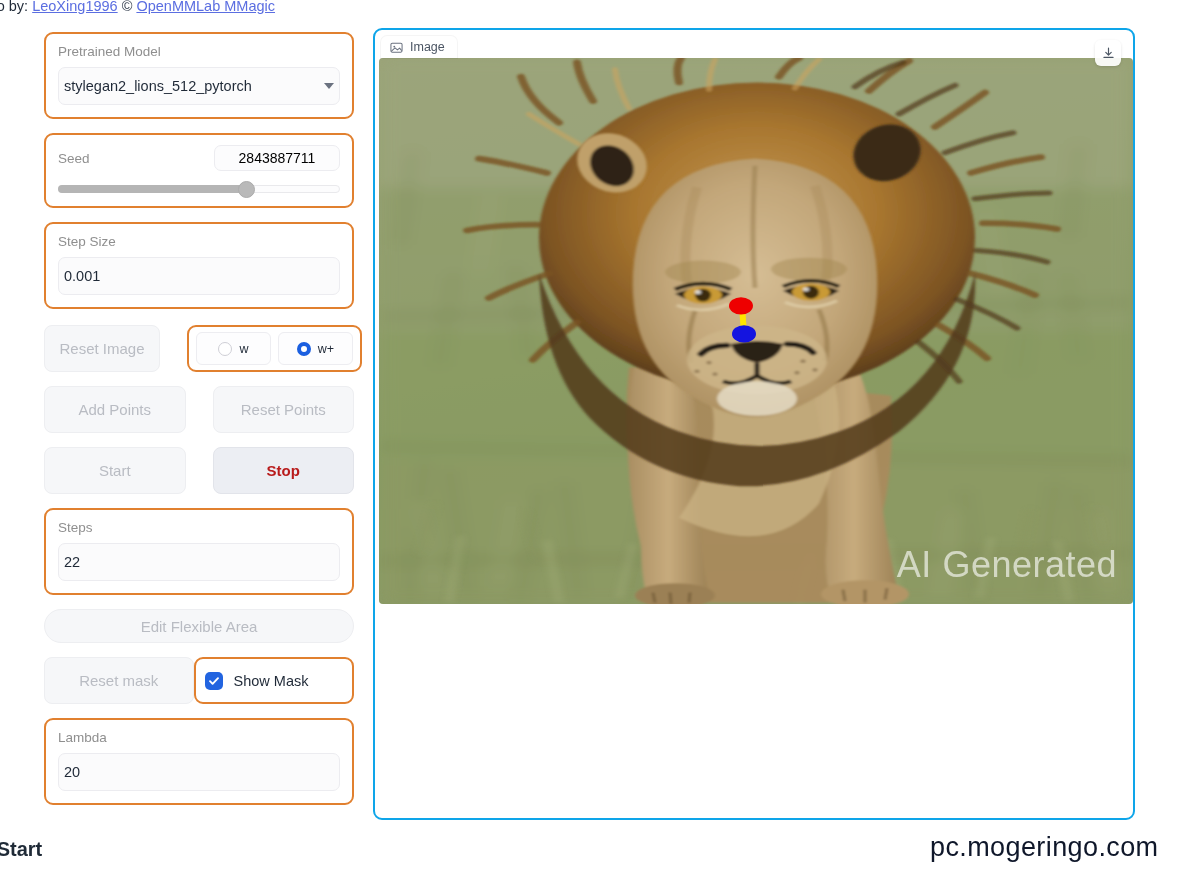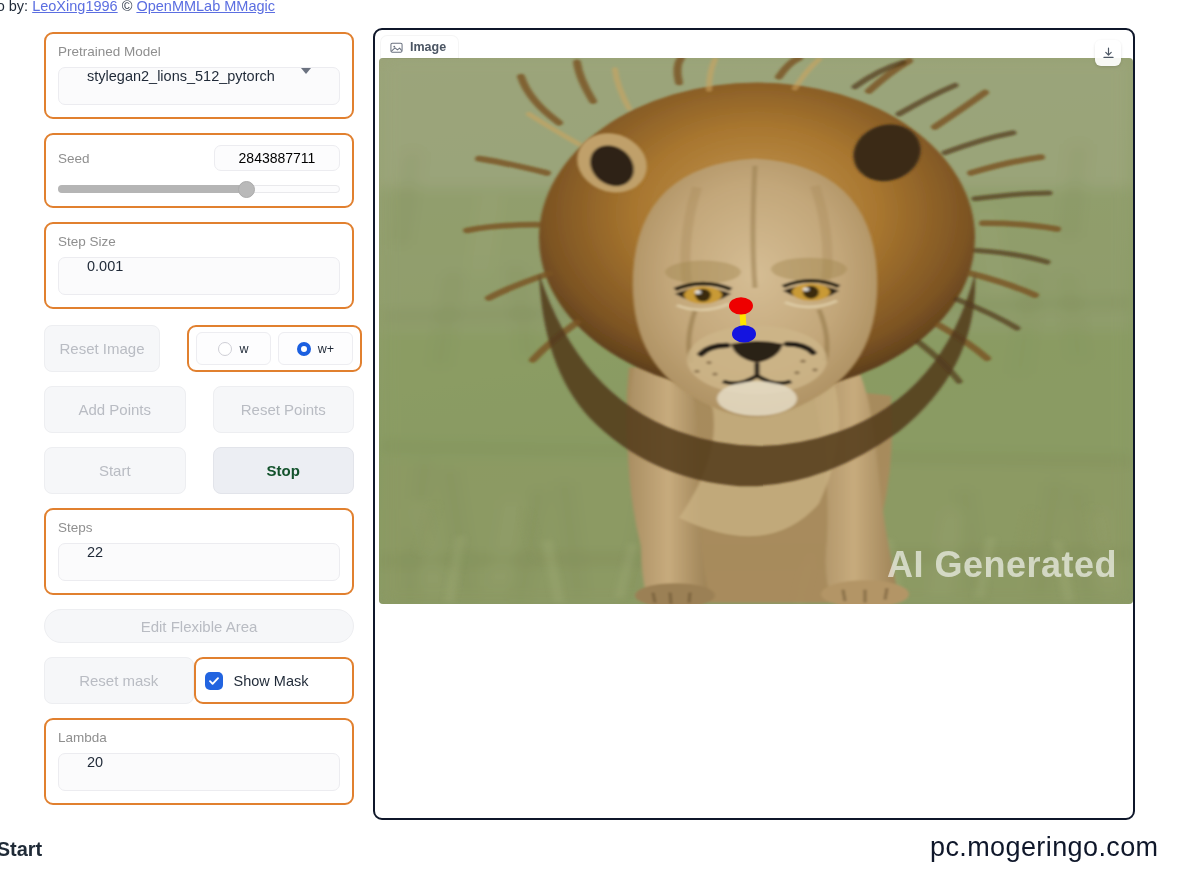--- a/index.html
+++ b/index.html
@@ -28,21 +28,21 @@
     border-radius: 9px;
     background: #ffffff;
     padding: 10px 12px 12px 12px;
     margin-bottom: 14px;
   }
   .card .lbl {
     font-size: 13.5px; color:#8f8f8f; margin-bottom: 8px; display:block;
   }
   .field {
     border:1px solid #ececf0; border-radius:7px; background:#fbfbfc;
-    height: 38px; display:flex; padding: 0 28px;
+    height: 38px; display:flex; align-items:center; padding: 0 5px;
     font-size: 14.5px; color:#1f2937; width:100%;
   }
   .dropdown { justify-content: space-between; }
   .caret {
     width:0;height:0;border-left:5px solid transparent;border-right:5px solid transparent;
     border-top:6px solid #6b7280;
   }
 
   
   .seed-row { display:flex; align-items:center; justify-content:space-between; }
@@ -66,21 +66,21 @@
   }
 
   
   .btnrow { display:flex; gap:27px; margin-bottom:14px; }
   .btn {
     flex:1; height:47px; border-radius:8px; border:1px solid #edeef1;
     background:#f6f7f9; color:#b9bcc3; font-size:15px;
     display:flex; align-items:center; justify-content:center;
     user-select:none;
   }
-  .btn.active { background:#eceef3; color:#14532d; font-weight:600; border-color:#e2e4ea; }
+  .btn.active { background:#eceef3; color:#b91c1c; font-weight:600; border-color:#e2e4ea; }
   .btn.wide { flex: 0 0 116px; }
 
   .radio-card {
     flex: 0 0 175px; border:2px solid #e1802f; border-radius:9px;
     background:#fff; height:47px; display:flex; align-items:center;
     gap:7px; padding: 0 7px;
   }
   .radio-pill {
     flex:1; height:33px; border:1px solid #ededf1; border-radius:6px;
     background:#fdfdfe; display:flex; align-items:center; justify-content:center; gap:7px;
@@ -112,21 +112,21 @@
   .check-label { font-size:14.5px; color:#1f2937; }
 
   .quickstart {
     position:absolute; left:-20px; top:838px;
     font-size:20px; font-weight:700; color:#1f2a37; white-space:nowrap;
   }
 
   
   .imgpanel {
     position:absolute; left:373px; top:28px; width:762px; height:792px;
-    border:2px solid #0f172a; border-radius:9px; background:#fff; padding:0;font-weight:bold;
+    border:2px solid #0ea5e9; border-radius:9px; background:#fff; padding:0;
   }
   .tab {
     position:absolute; left:6px; top:6px; z-index:5;
     background:#fff; border-radius:6px 6px 0 0;
     padding:4px 12px 4px 9px; display:flex; align-items:center; gap:7px;
     font-size:12.5px; color:#4b5563;
     box-shadow: 0 0 0 1px rgba(0,0,0,0.04);
   }
   .tab svg { display:block; }
   .dlbtn {

